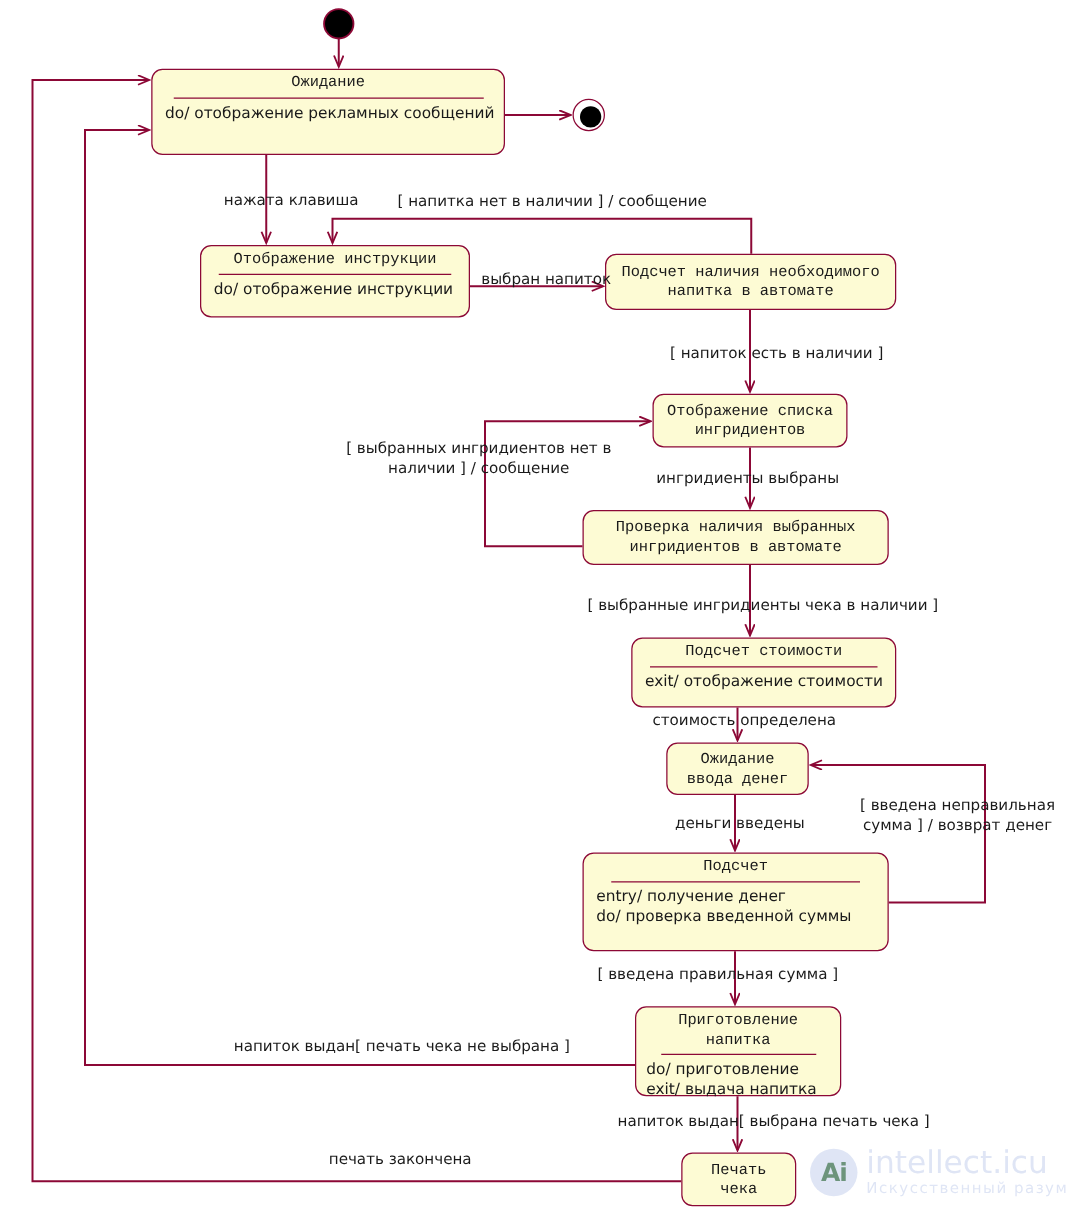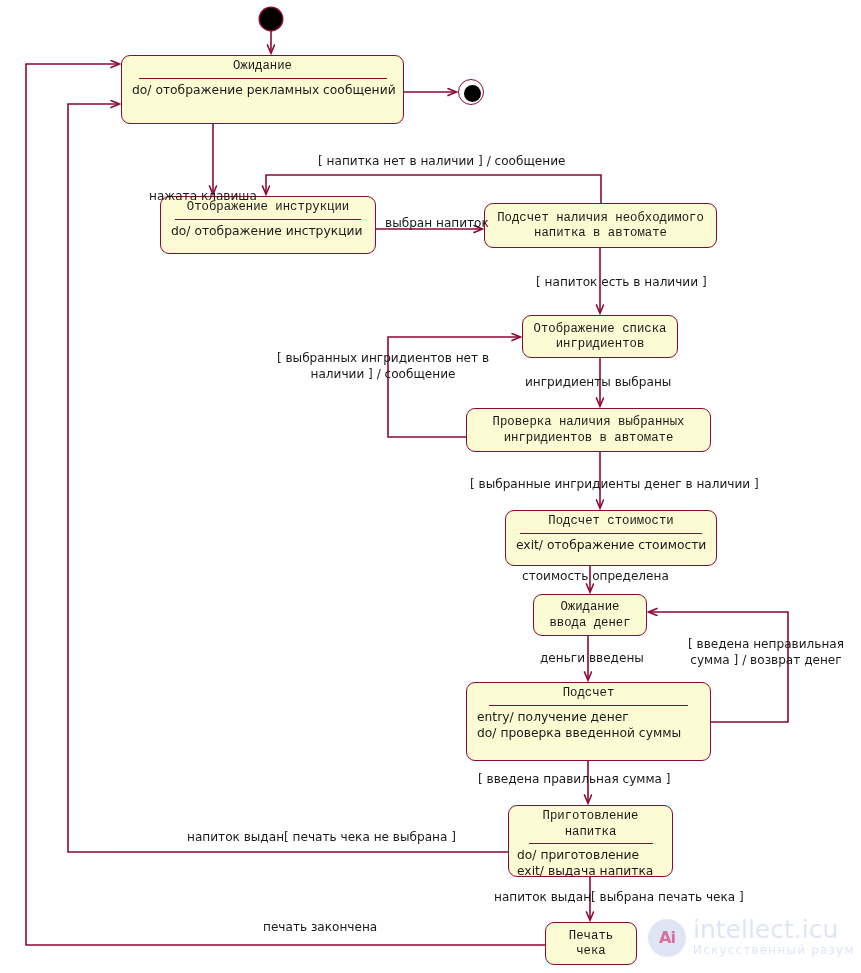--- a/index.html
+++ b/index.html
@@ -92,22 +92,22 @@
     z-index: 2;
     display: flex;
     align-items: center;
     gap: 7px;
     opacity: 0.62;
   }
   #wm-badge {
     width: 38px; height: 38px;
     border-radius: 50%;
     background: #ccd6ef;
-    color: #be185d;
-    font-size: 16px;
+    color: #14532d;
+    font-size: 20px;
     display: flex;
     align-items: center;
     justify-content: center;
     font-weight: bold;
     letter-spacing: -1px;
   }
   #wm-text { display: flex; flex-direction: column; }
   #wm-title {
     font-size: 25px;
     color: #ccd6ef;
@@ -225,34 +225,34 @@
     <div class="state-sep" style="width:124px;"></div>
     <div class="state-body" style="padding-left:8px;">do/ приготовление
 exit/ выдача напитка</div>
   </div>
 
   <div class="state" style="left:545px; top:922px; width:92px; height:43px; justify-content:center;">
     <div class="state-name">Печать
 чека</div>
   </div>
 
-  <div class="edge-label" style="left:149px; top:153px;margin-top:36px;">нажата клавиша</div>
+  <div class="edge-label" style="left:179px; top:153px;">нажата клавиша</div>
 
   <div class="edge-label" style="left:318px; top:154px;">[ напитка нет в наличии ] / сообщение</div>
 
   <div class="edge-label" style="left:385px; top:216px;">выбран напиток</div>
 
   <div class="edge-label" style="left:536px; top:275px;">[ напиток есть в наличии ]</div>
 
   <div class="edge-label" style="left:276px; top:351px; width:214px; text-align:center;">[ выбранных ингридиентов нет в
 наличии ] / сообщение</div>
 
   <div class="edge-label" style="left:525px; top:375px;">ингридиенты выбраны</div>
 
-  <div class="edge-label" style="left:470px; top:477px;">[ выбранные ингридиенты денег в наличии ]</div>
+  <div class="edge-label" style="left:470px; top:477px;">[ выбранные ингридиенты чека в наличии ]</div>
 
   <div class="edge-label" style="left:522px; top:569px;">стоимость определена</div>
 
   <div class="edge-label" style="left:540px; top:651px;">деньги введены</div>
 
   <div class="edge-label" style="left:686px; top:637px; width:160px; text-align:center;">[ введена неправильная
 сумма ] / возврат денег</div>
 
   <div class="edge-label" style="left:478px; top:772px;">[ введена правильная сумма ]</div>
 

